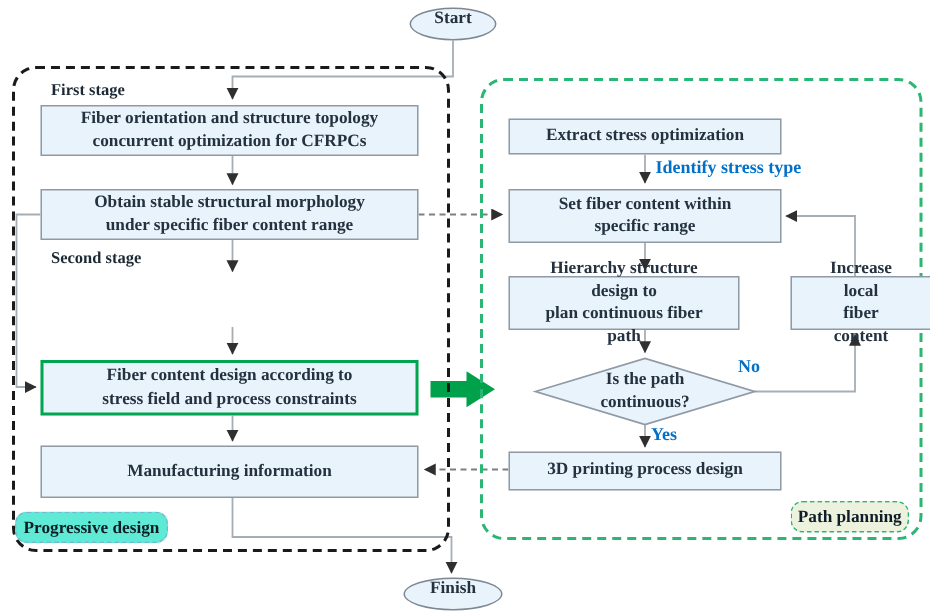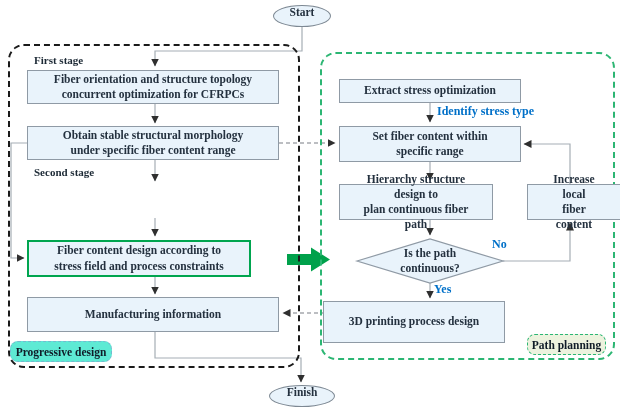--- a/index.html
+++ b/index.html
@@ -80,33 +80,33 @@
   <div class="oval" style="left:269px;top:385px;width:66px;height:22px;">
     <span>Finish</span>
   </div>
 
   <div class="stage-label" style="left:34px;top:54px;">First stage</div>
   <div class="box" style="left:27px;top:70px;width:252px;height:34px;">Fiber orientation and structure topology
 concurrent optimization for CFRPCs</div>
   <div class="box" style="left:27px;top:126px;width:252px;height:34px;">Obtain stable structural morphology
 under specific fiber content range</div>
   <div class="stage-label" style="left:34px;top:166px;">Second stage</div>
-  <div class="box green" style="left:27px;top:240px;width:224px;height:37px;">Fiber content design according to
+  <div class="box green" style="left:27px;top:240px;width:252px;height:37px;">Fiber content design according to
 stress field and process constraints</div>
   <div class="box" style="left:27px;top:297px;width:252px;height:35px;">Manufacturing information</div>
   <div class="badge badge-left">Progressive design</div>
 
   <div class="box" style="left:339px;top:79px;width:182px;height:24px;">Extract stress optimization</div>
   <div class="blue-label" style="left:437px;top:104px;text-align:right;">Identify stress type</div>
   <div class="box" style="left:339px;top:126px;width:182px;height:36px;">Set fiber content within
 specific range</div>
   <div class="box" style="left:339px;top:184px;width:154px;height:36px;">Hierarchy structure design to
 plan continuous fiber path</div>
   <div class="box" style="left:527px;top:184px;width:94px;height:36px;">Increase local
 fiber content</div>
   <div class="diamond-text">Is the path
 continuous?</div>
   <div class="blue-label" style="left:492px;top:237px;">No</div>
   <div class="blue-label" style="left:434px;top:282px;">Yes</div>
-  <div class="box" style="left:323px;top:301px;width:182px;height:42px;">3D printing process design</div>
+  <div class="box" style="left:339px;top:301px;width:182px;height:26px;">3D printing process design</div>
   <div class="badge badge-right">Path planning</div>
 
 </div>
 
 </body></html>

